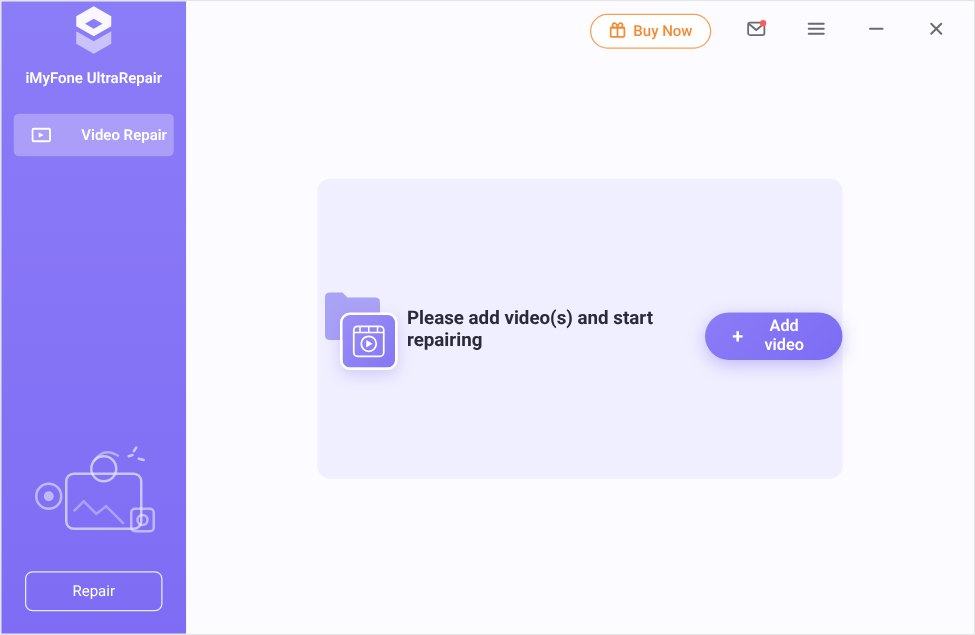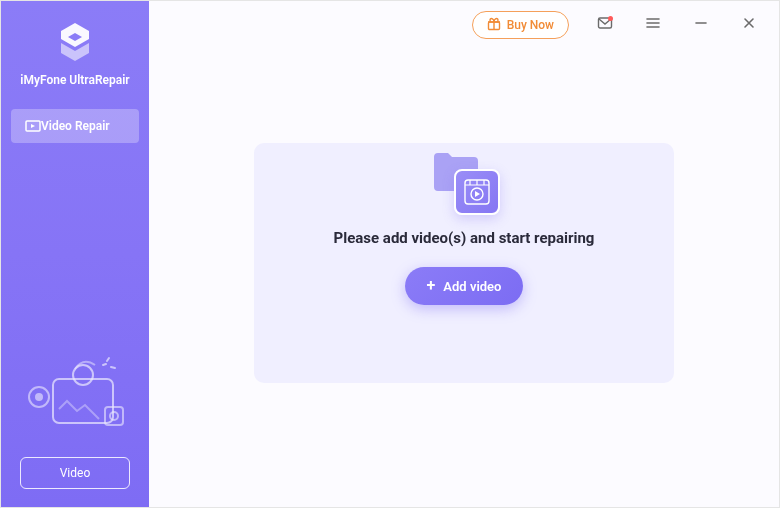--- a/index.html
+++ b/index.html
@@ -1,41 +1,41 @@
 <!DOCTYPE html>
 <html><head>
 <meta charset="utf-8">
 <style>
   * { margin: 0; padding: 0; box-sizing: border-box; font-family: -apple-system, BlinkMacSystemFont, "Segoe UI", Roboto, Arial, sans-serif; }
   body { width: 780px; height: 508px; overflow: hidden; background: #fff; border: 1px solid #e5e5e5; display: flex; }
   
   
-  .sidebar { width: 148px; height: 100%; background: linear-gradient(180deg, #8b7cf7 0%, #8674f6 50%, #7e6cf4 100%); display: flex; flex-direction: column; align-items: center; padding-top: 18px; position: relative; }
+  .sidebar { width: 148px; height: 100%; background: linear-gradient(180deg, #8b7cf7 0%, #8674f6 50%, #7e6cf4 100%); display: flex; flex-direction: column; align-items: center; position: relative; }
   .logo { width: 48px; height: 48px; display: flex; align-items: center; justify-content: center; margin-bottom: 6px; }
   .logo svg { width: 48px; height: 48px; }
   .app-title { color: #fff; font-size: 12px; font-weight: 600; margin-bottom: 22px; }
-  .nav-item { width: 128px; height: 34px; display: flex; align-items: center; gap: 0; padding-left: 14px; color: #fff; font-size: 12px; border-radius: 4px; margin-bottom: 6px; cursor: pointer; }
+  .nav-item { width: 128px; height: 34px; display: flex; align-items: center; gap: 24px; padding-left: 14px; color: #fff; font-size: 12px; border-radius: 4px; margin-bottom: 6px; cursor: pointer; }
   .nav-item.active { background: rgba(255,255,255,0.28); font-weight: 600; }
   .nav-item:not(.active) { opacity: 0.75; }
   .nav-icon { width: 16px; height: 16px; flex-shrink: 0; }
   
   .illustration { position: absolute; bottom: 68px; width: 120px; height: 90px; opacity: 0.85; }
   .login-btn { position: absolute; bottom: 18px; width: 110px; height: 32px; border: 1.5px solid rgba(255,255,255,0.85); border-radius: 6px; background: transparent; color: #fff; font-size: 12px; cursor: pointer; }
   
   
   .main { flex: 1; height: 100%; background: #fcfbff; display: flex; flex-direction: column; position: relative; }
   .titlebar { height: 48px; display: flex; align-items: center; justify-content: flex-end; gap: 24px; padding-right: 18px; }
   .buy-btn { display: flex; align-items: center; gap: 6px; height: 28px; padding: 0 14px; border: 1px solid #f5a05a; border-radius: 14px; background: #fff; color: #f18b36; font-size: 12px; font-weight: 500; cursor: pointer; }
   .buy-btn svg { width: 14px; height: 14px; }
   .titlebar-icon { width: 24px; height: 24px; display: flex; align-items: center; justify-content: center; color: #6b6b6b; cursor: pointer; position: relative; }
   .titlebar-icon svg { width: 16px; height: 16px; }
   .notif-dot { position: absolute; top: 3px; right: 4px; width: 5px; height: 5px; border-radius: 50%; background: #ff5a5a; }
   
   .content { flex: 1; display: flex; flex-direction: column; align-items: center; justify-content: center; padding-bottom: 30px; }
-  .panel { width: 420px; height: 240px; background: #f0efff; border-radius: 10px; display: flex; flex-direction: column; align-items: center; justify-content: flex-start; gap: 8px; }
+  .panel { width: 420px; height: 240px; background: #f0efff; border-radius: 10px; display: flex; flex-direction: row; align-items: center; justify-content: flex-start; gap: 8px; }
   .video-illus { width: 72px; height: 72px; margin-bottom: 6px; position: relative; }
   .folder-shape { position: absolute; top: 0; left: 0; width: 56px; height: 56px; }
   .play-card { position: absolute; bottom: 0; right: 0; width: 46px; height: 46px; background: linear-gradient(135deg, #9a8ef7, #8576f3); border-radius: 8px; border: 2px solid #fff; display: flex; align-items: center; justify-content: center; box-shadow: 0 4px 12px rgba(120,100,240,0.25); }
   .play-card svg { width: 30px; height: 30px; }
   .headline { font-size: 15px; font-weight: 700; color: #2a2a3a; }
   .subline { font-size: 11px; color: #a6a6b8; }
   .add-btn { display: flex; align-items: center; gap: 8px; height: 38px; padding: 0 22px; margin-top: 12px; border-radius: 19px; border: none; background: linear-gradient(135deg, #8b7cf7, #7c6cf3); color: #fff; font-size: 13px; font-weight: 600; cursor: pointer; box-shadow: 0 4px 14px rgba(124,108,243,0.4); }
   .add-btn .plus { font-size: 16px; line-height: 1; }
 </style>
 </head>
@@ -69,21 +69,21 @@
       <rect x="38" y="30" width="60" height="44" rx="6" stroke="#fff" stroke-width="2" opacity="0.7"></rect>
       <circle cx="68" cy="26" r="10" stroke="#fff" stroke-width="2" opacity="0.7"></circle>
       <path d="M60 20 q8 -12 20 -4" stroke="#fff" stroke-width="2" opacity="0.5"></path>
       <path d="M88 16 l3 -1 M92 12 l2 -3 M96 18 l4 1" stroke="#fff" stroke-width="2" stroke-linecap="round" opacity="0.7"></path>
       <rect x="90" y="58" width="18" height="18" rx="3" stroke="#fff" stroke-width="2" opacity="0.6"></rect>
       <circle cx="99" cy="67" r="4" stroke="#fff" stroke-width="2" opacity="0.6"></circle>
       <path d="M44 60 l8 -8 l10 10 l8 -6 l14 14" stroke="#fff" stroke-width="2" opacity="0.4"></path>
     </svg>
   </div>
 
-  <button class="login-btn">Video</button>
+  <button class="login-btn">Repair</button>
 </div>
 
 <div class="main">
   <div class="titlebar">
     <button class="buy-btn">
       <span>
         <svg viewBox="0 0 14 14" fill="none" stroke="#f18b36" stroke-width="1.4">
           <rect x="1.5" y="5" width="11" height="7.5" rx="1"></rect>
           <path d="M1 5 h12 M7 5 v7.5 M4.5 5 c-2 0 -2 -3.5 0 -3.5 c1.5 0 2.5 2 2.5 3.5 M9.5 5 c2 0 2 -3.5 0 -3.5 c-1.5 0 -2.5 2 -2.5 3.5"></path>
         </svg>

